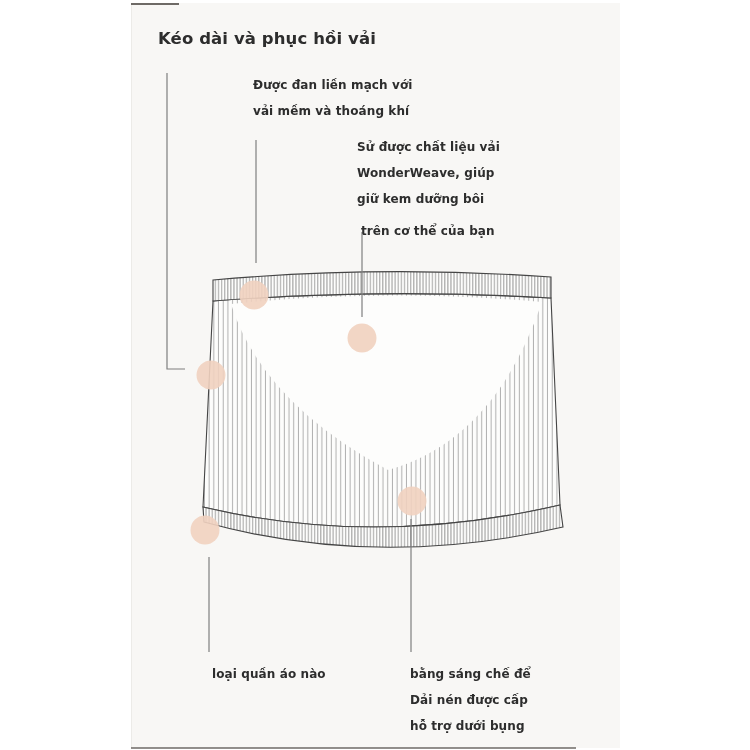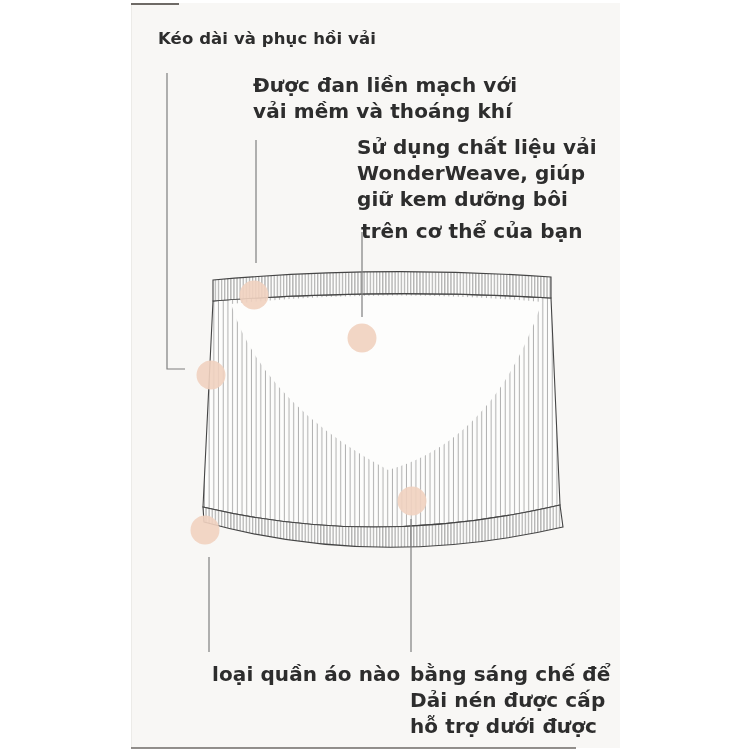--- a/index.html
+++ b/index.html
@@ -3,21 +3,21 @@
 <meta charset="utf-8">
 <style>
   html,body{margin:0;padding:0;background:#fff;}
   .stage{position:relative;width:636px;height:750px;background:var(--page-bg,#ffffff);overflow:hidden;
          font-family:"DejaVu Sans","Liberation Sans",sans-serif;}
   .photo{position:absolute;left:131px;top:3px;width:488px;height:745px;
          background:var(--photo-bg,#f8f7f5);border-left:1px solid #ecebe8;}
   .edge-top{position:absolute;left:131px;top:3px;width:48px;height:2px;background:var(--edge,#6e6a66);}
   .edge-bottom{position:absolute;left:131px;top:747px;width:445px;height:2px;background:var(--edge,#6e6a66);opacity:.75;}
   svg.art{position:absolute;left:0;top:0;}
-  .ann{position:absolute;color:var(--text,#2d2d2d);font-weight:bold;font-size:20px;
+  .ann{position:absolute;color:var(--text,#2d2d2d);font-weight:bold;font-size:12px;
        line-height:26px;letter-spacing:.1px;white-space:nowrap;}
   .ann div{white-space:nowrap;}
   .indent-sm{padding-left:4px;margin-top:6px;}
   .indent-xs{padding-left:5px;text-align:center;}
   #ann-stretch{left:158px;top:27px;font-size:16.5px;line-height:24px;}
   #ann-seamless{left:253px;top:72px;}
   #ann-wonderweave{left:357px;top:134px;}
   #ann-thin{left:207px;top:661px;}
   #ann-compression{left:410px;top:661px;}
 </style>
@@ -77,29 +77,29 @@
   <div class="ann" id="ann-stretch">
     <div>Kéo dài và phục hồi vải</div>
   </div>
 
   <div class="ann" id="ann-seamless">
     <div>Được đan liền mạch với</div>
     <div>vải mềm và thoáng khí</div>
   </div>
 
   <div class="ann" id="ann-wonderweave">
-    <div>Sử dụng chất liệu vải</div>
+    <div>Sử được chất liệu vải</div>
     <div>WonderWeave, giúp</div>
     <div>giữ kem dưỡng bôi</div>
     <div class="indent-sm">trên cơ thể của bạn</div>
   </div>
 
   <div class="ann" id="ann-thin">
     <div class="indent-xs">loại quần áo nào</div>
   </div>
 
   <div class="ann" id="ann-compression">
     <div>bằng sáng chế để</div>
     <div>Dải nén được cấp</div>
-    <div>hỗ trợ dưới được</div>
+    <div>hỗ trợ dưới bụng</div>
   </div>
 
 </div>
 
 </body></html>

